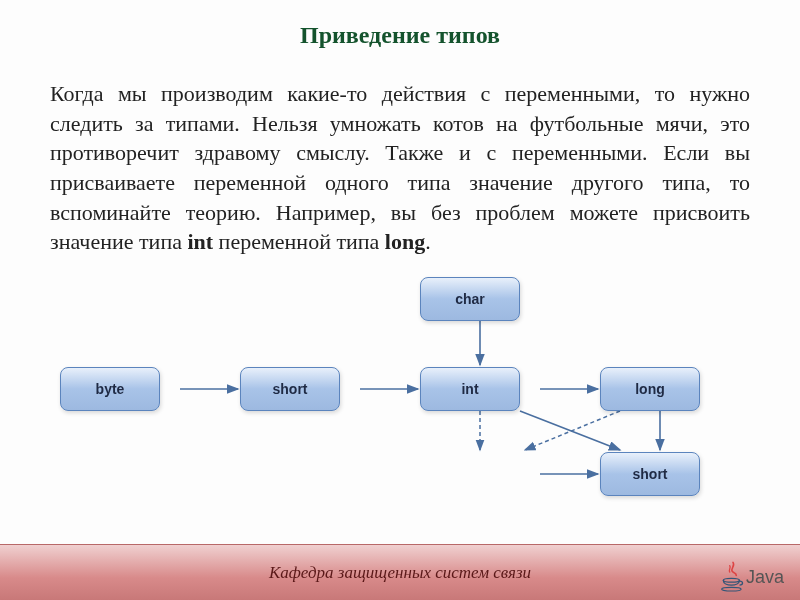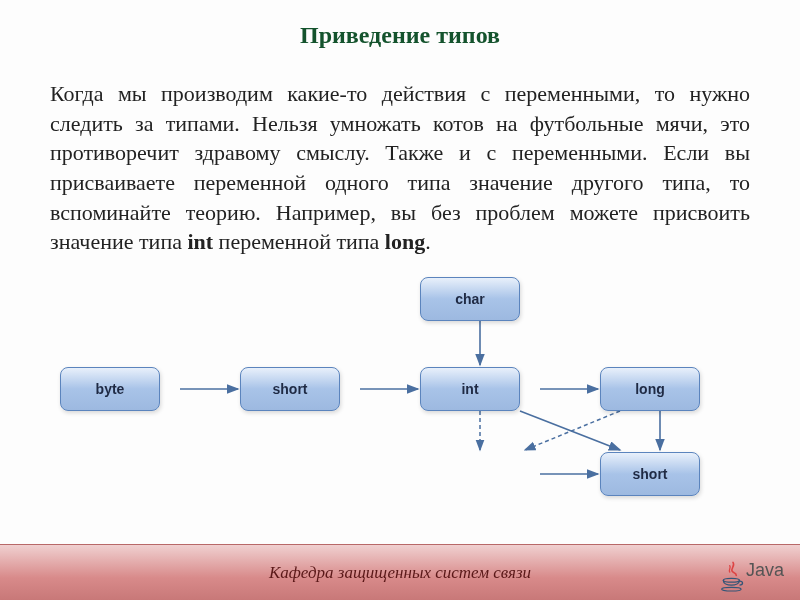--- a/index.html
+++ b/index.html
@@ -66,20 +66,21 @@
     font-family: Georgia, "Times New Roman", serif;
     font-size: 17px;
     color: #5a1818;
     font-style: italic;
   }
   .java-logo {
     position: absolute;
     right: 16px;
     bottom: 6px;
     display: flex;
+    align-items: center;
     gap: 0;
   }
   .java-cup {
     width: 26px; height: 34px;
   }
   .java-text {
     font-family: Arial, sans-serif;
     font-size: 18px;
     color: #555;
   }

